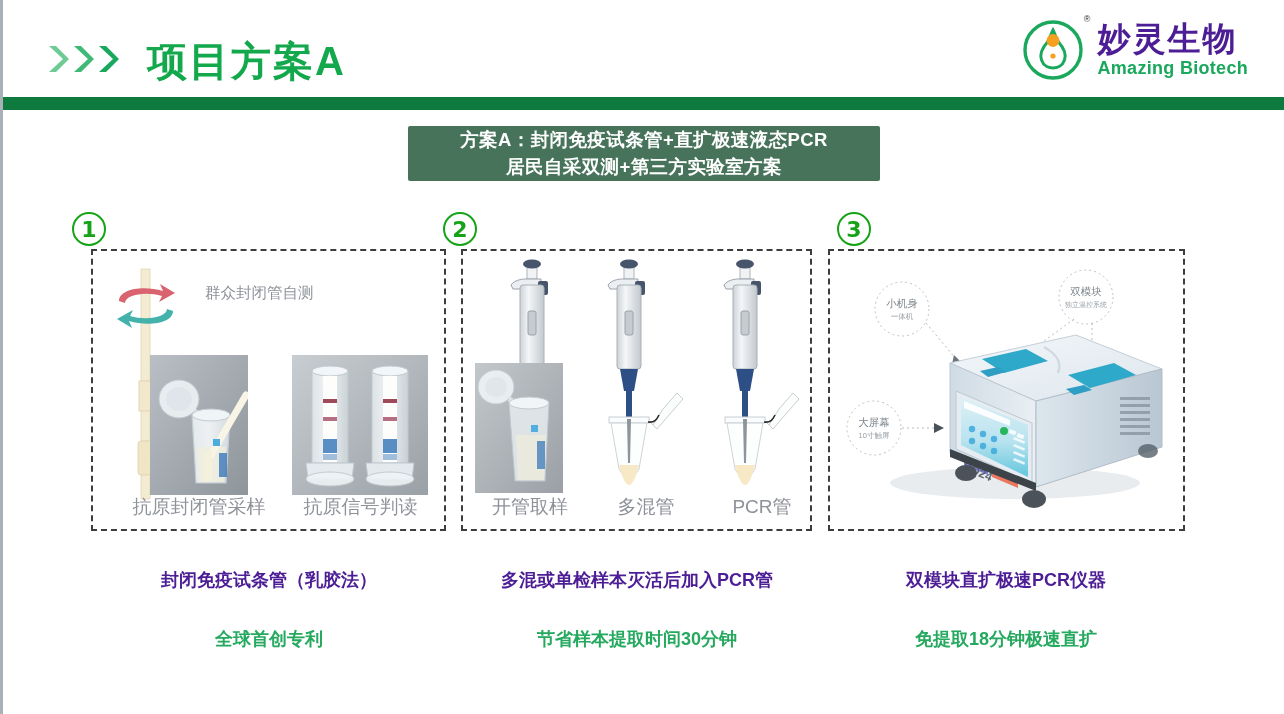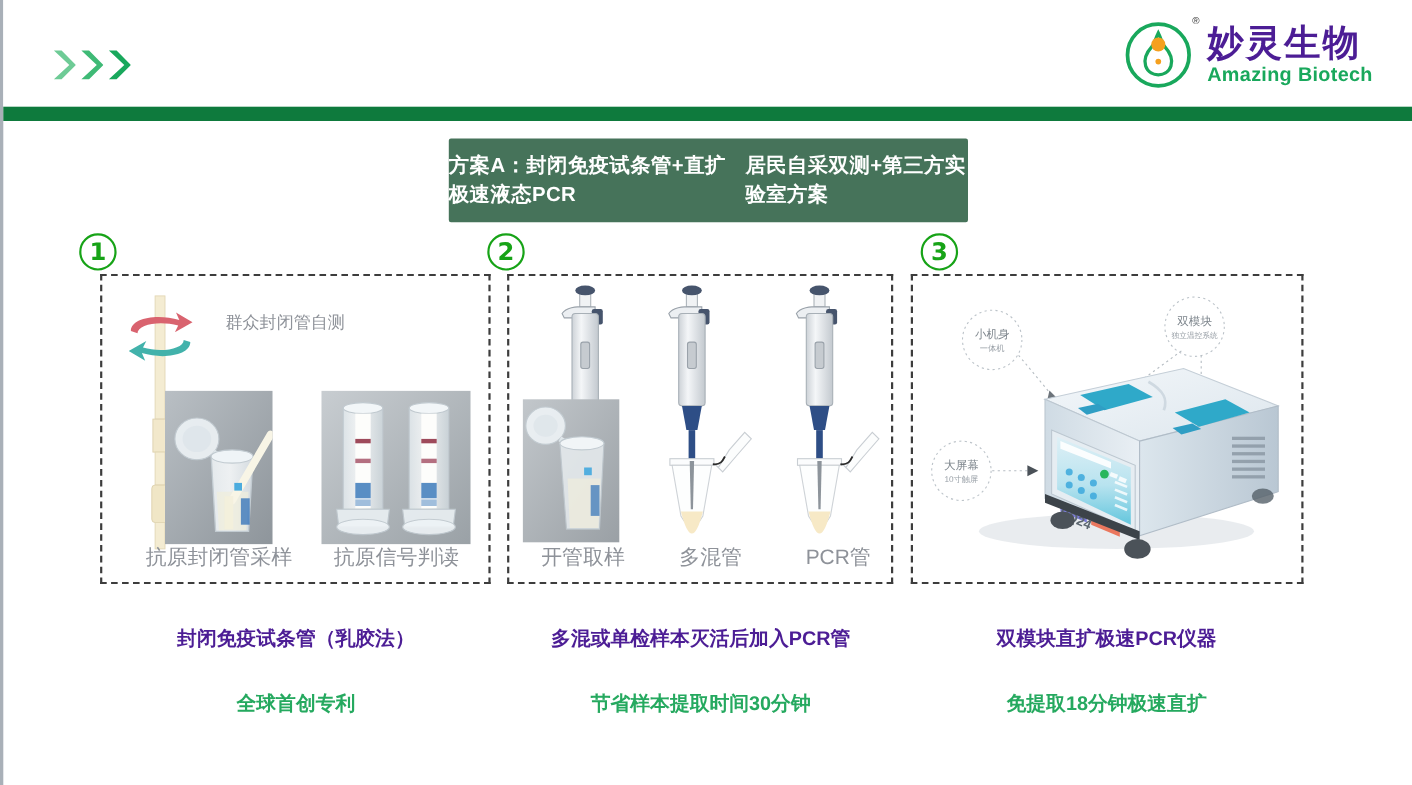--- a/index.html
+++ b/index.html
@@ -25,23 +25,23 @@
   
   .logo{position:absolute;right:36px;top:16px;display:flex;align-items:center;gap:9px;}
   .logo-mark{position:relative;width:66px;height:66px;flex:none;}
   .logo-txt{display:flex;flex-direction:column;line-height:1;}
   .logo-cn{font-size:33px;font-weight:bold;color:#4c1d95;letter-spacing:2px;}
   .logo-en{font-size:18px;font-weight:bold;color:#19a85c;letter-spacing:.3px;margin-top:4px;text-align:right;}
   .reg{position:absolute;right:-2px;top:-2px;font-size:9px;color:#333;}
 
   
   .banner{
-    position:absolute;left:405px;top:126px;width:472px;height:76px;
+    position:absolute;left:405px;top:126px;width:472px;height:55px;
     background:#46735a;color:#fff;border-radius:2px;
-    display:flex;flex-direction:row;align-items:center;justify-content:center;
+    display:flex;flex-direction:column;align-items:center;justify-content:center;
     font-size:18.5px;font-weight:bold;line-height:1.45;letter-spacing:.4px;
   }
 
   
   .step-num{
     position:absolute;width:34px;height:34px;border-radius:50%;
     border:2.6px solid #17a317;color:#17a317;
     font-size:22px;font-weight:bold;display:flex;align-items:center;justify-content:center;
     box-sizing:border-box;font-family:"DejaVu Sans",sans-serif;
   }
@@ -74,20 +74,21 @@
       <svg class="chev" viewBox="0 0 22 30">
         <polygon points="2,2 16,15 2,28 9,28 22,15 9,2" fill="#6ecb96"></polygon>
       </svg>
       <svg class="chev" viewBox="0 0 22 30">
         <polygon points="2,2 16,15 2,28 9,28 22,15 9,2" fill="#3fba76"></polygon>
       </svg>
       <svg class="chev" viewBox="0 0 22 30">
         <polygon points="2,2 16,15 2,28 9,28 22,15 9,2" fill="#19a85c"></polygon>
       </svg>
     </div>
+    <div class="title">项目方案A</div>
 
     <div class="logo">
       <div class="logo-mark">
         <svg viewBox="0 0 66 66" width="66" height="66">
           <circle cx="31" cy="34" r="28" fill="none" stroke="#19a85c" stroke-width="3.4"></circle>
           <path d="M31 14 C28 20 28 23 25.5 26 C21 31 17.5 38 19.5 44 C21.5 50 27 52 31 52 C35 52 40.5 50 42.5 44 C44.5 38 41 31 36.5 26 C34 23 34 20 31 14 Z" fill="none" stroke="#19a85c" stroke-width="3"></path>
           <circle cx="31" cy="24.5" r="6.4" fill="#f5a01e"></circle>
           <circle cx="31" cy="40" r="2.6" fill="#f5a01e"></circle>
         </svg>
         <span class="reg">®</span>

